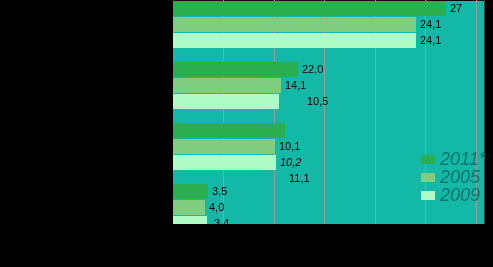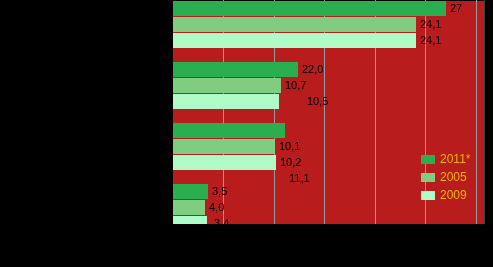--- a/index.html
+++ b/index.html
@@ -21,21 +21,21 @@
     background: #000000;
   }
 
   
   #plot {
     position: absolute;
     left: 173px;
     top: 0px;
     width: 312px;
     height: 224px;
-    background: #b91c1c;
+    background: #14b8a6;
     border-right: 1px solid #3f3f3f;
     box-sizing: border-box;
     overflow: hidden;
   }
 
   #gridlines {
     position: absolute;
     left: 0;
     top: 0;
     width: 100%;
@@ -100,23 +100,24 @@
     align-items: center;
     height: 18px;
   }
   .legend-swatch {
     width: 14px;
     height: 9px;
     margin-right: 5px;
     flex: 0 0 auto;
   }
   .legend-text {
-    font-size: 12px;
-    color: #eab308;
+    font-size: 18px;
+    color: #0f766e;
     white-space: nowrap;
+    font-style: italic;
   }
 
   #top-rule {
     position: absolute;
     left: 0;
     top: 0;
     width: 100%;
     height: 1px;
     background: #000000;
   }
@@ -151,39 +152,39 @@
             <div class="bar-label" style="left: 243px;">24,1</div>
           </div>
         </div>
         <div class="bar-group" style="top: 62px; height: 48px;">
           <div class="bar-row">
             <div class="bar" style="width: 125px; background: rgb(43, 174, 79);"></div>
             <div class="bar-label" style="left: 125px;">22,0</div>
           </div>
           <div class="bar-row">
             <div class="bar" style="width: 108px; background: rgb(128, 204, 128);"></div>
-            <div class="bar-label" style="left: 108px;">10,7</div>
+            <div class="bar-label" style="left: 108px;">14,1</div>
           </div>
           <div class="bar-row">
             <div class="bar" style="width: 106px; background: rgb(174, 251, 200);"></div>
             <div class="bar-label" style="left: 106px; margin-left: 24px;">10,5</div>
           </div>
         </div>
         <div class="bar-group" style="top: 123px; height: 48px;">
           <div class="bar-row">
             <div class="bar" style="width: 112px; background: rgb(43, 174, 79);"></div>
             <div class="bar-label" style="left: 112px; margin-top: 48px;">11,1</div>
           </div>
           <div class="bar-row">
             <div class="bar" style="width: 102px; background: rgb(128, 204, 128);"></div>
             <div class="bar-label" style="left: 102px;">10,1</div>
           </div>
           <div class="bar-row">
             <div class="bar" style="width: 103px; background: rgb(174, 251, 200);"></div>
-            <div class="bar-label" style="left: 103px;">10,2</div>
+            <div class="bar-label" style="left: 103px; font-style: italic;">10,2</div>
           </div>
         </div>
         <div class="bar-group" style="top: 184px; height: 48px; text-align: right;">
           <div class="bar-row">
             <div class="bar" style="width: 35px; background: rgb(43, 174, 79);"></div>
             <div class="bar-label" style="left: 35px;">3,5</div>
           </div>
           <div class="bar-row">
             <div class="bar" style="width: 32px; background: rgb(128, 204, 128);"></div>
             <div class="bar-label" style="left: 32px;">4,0</div>

